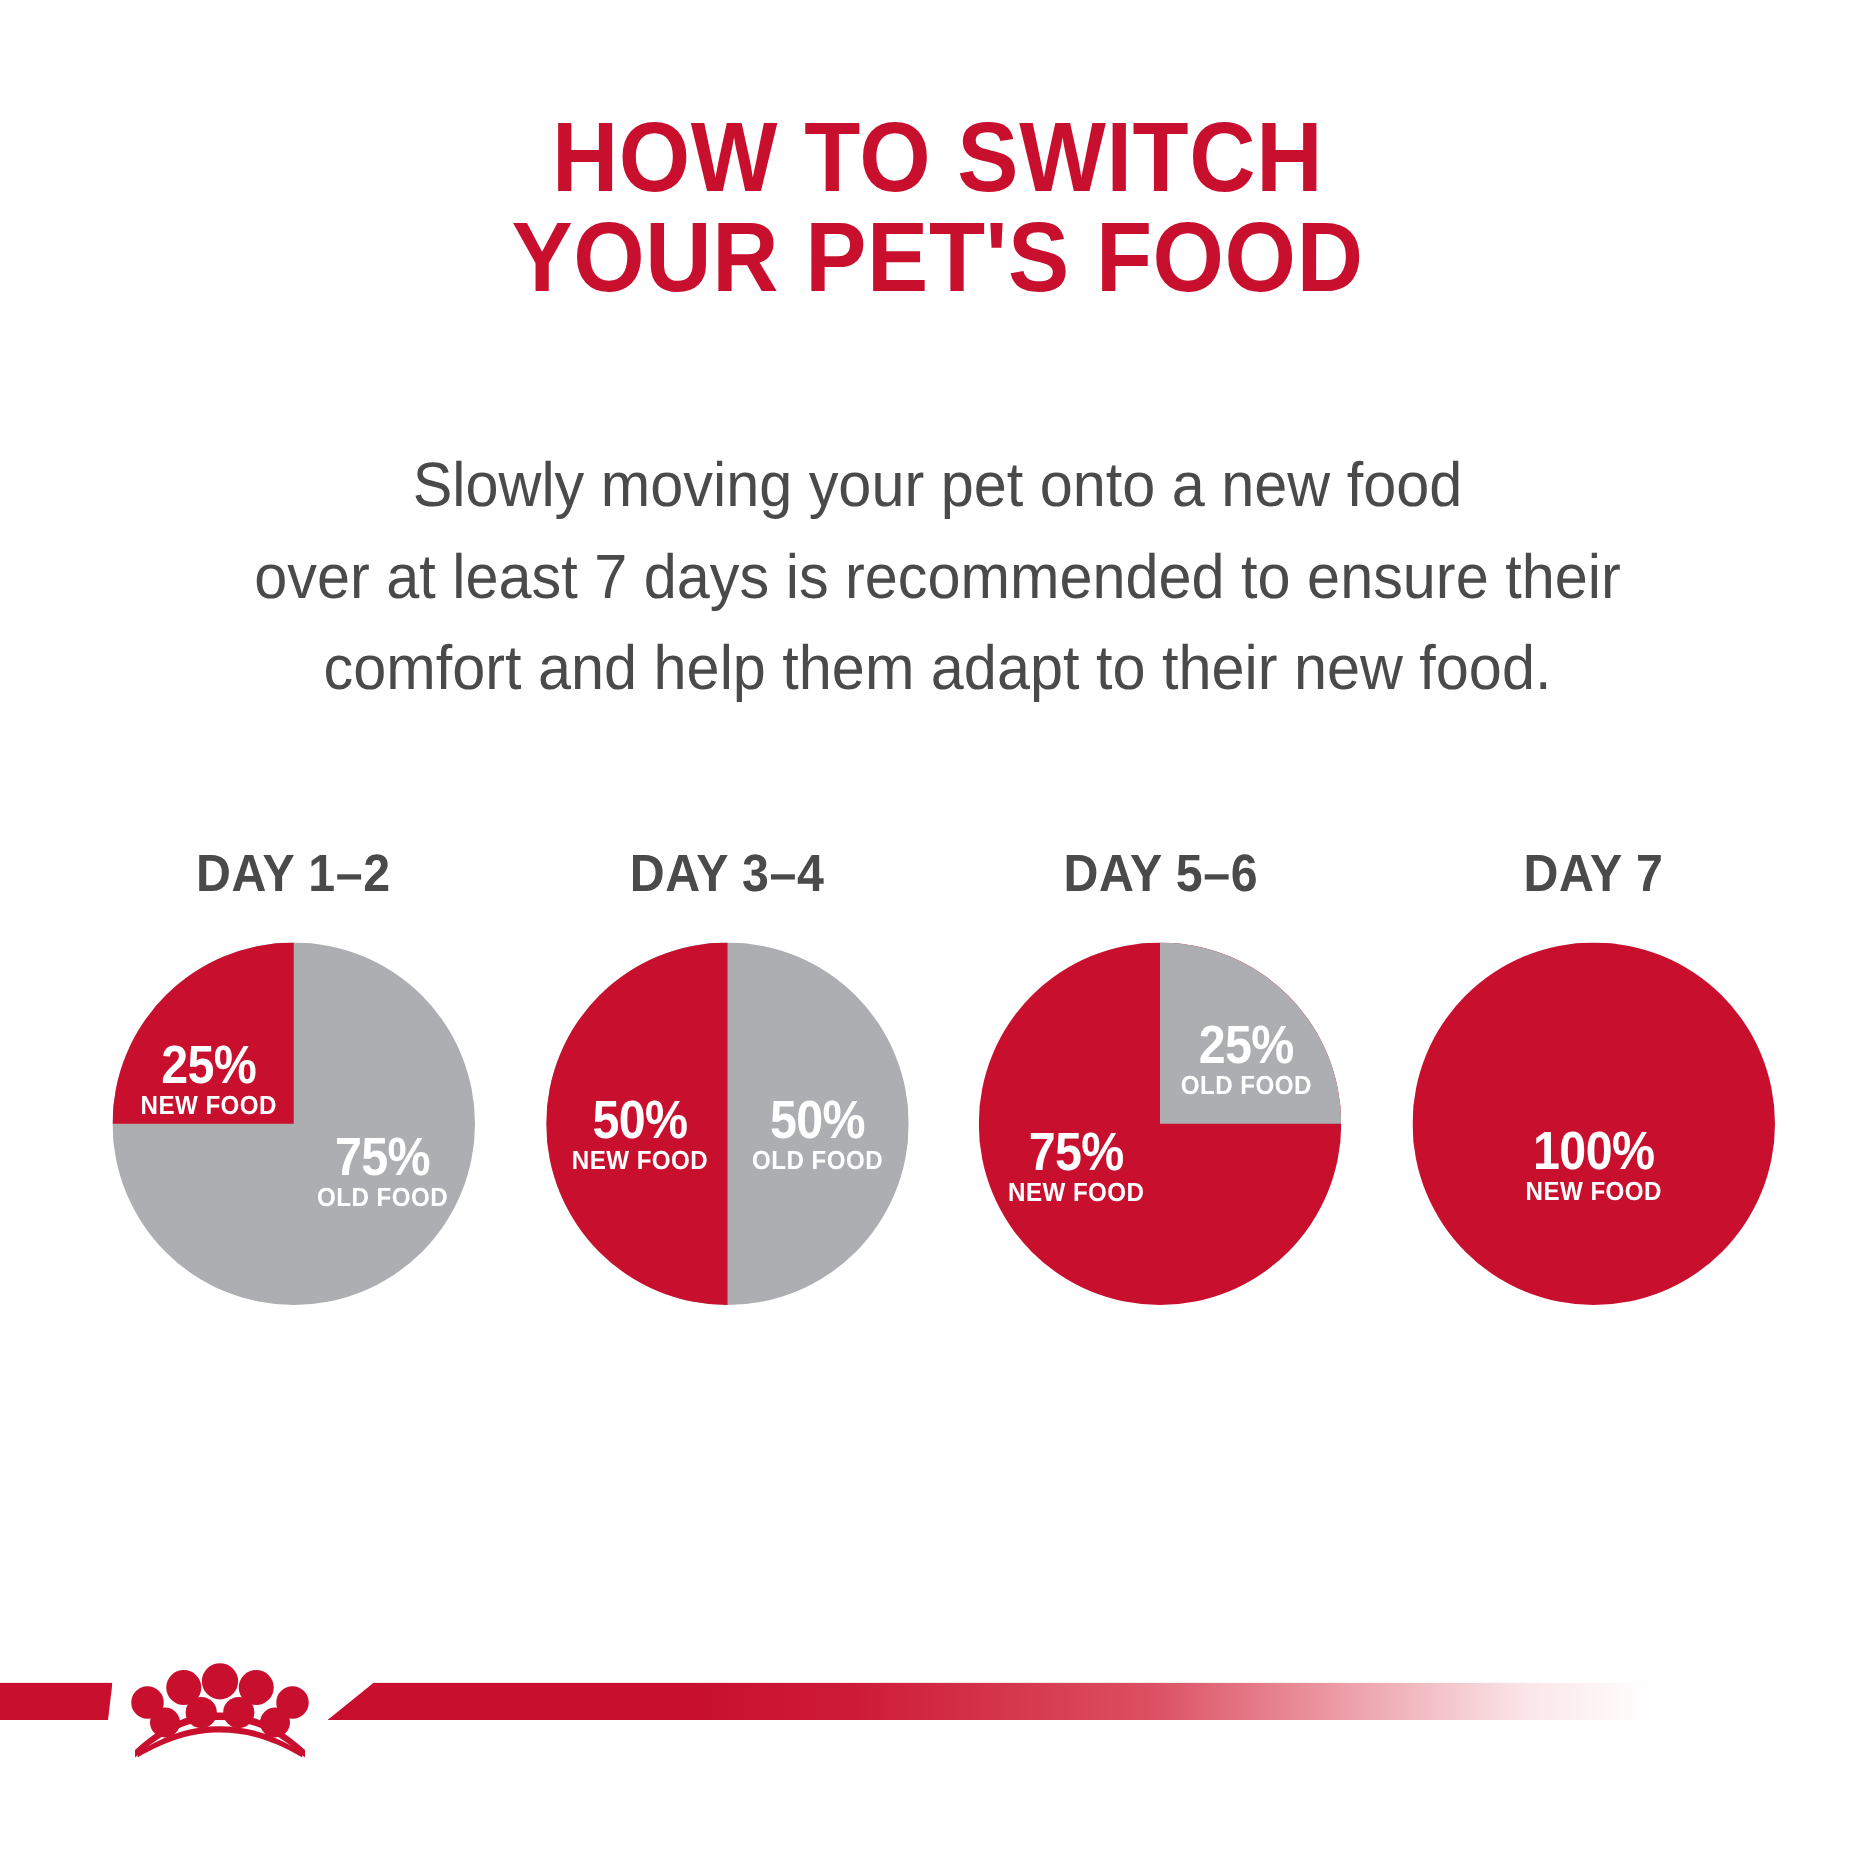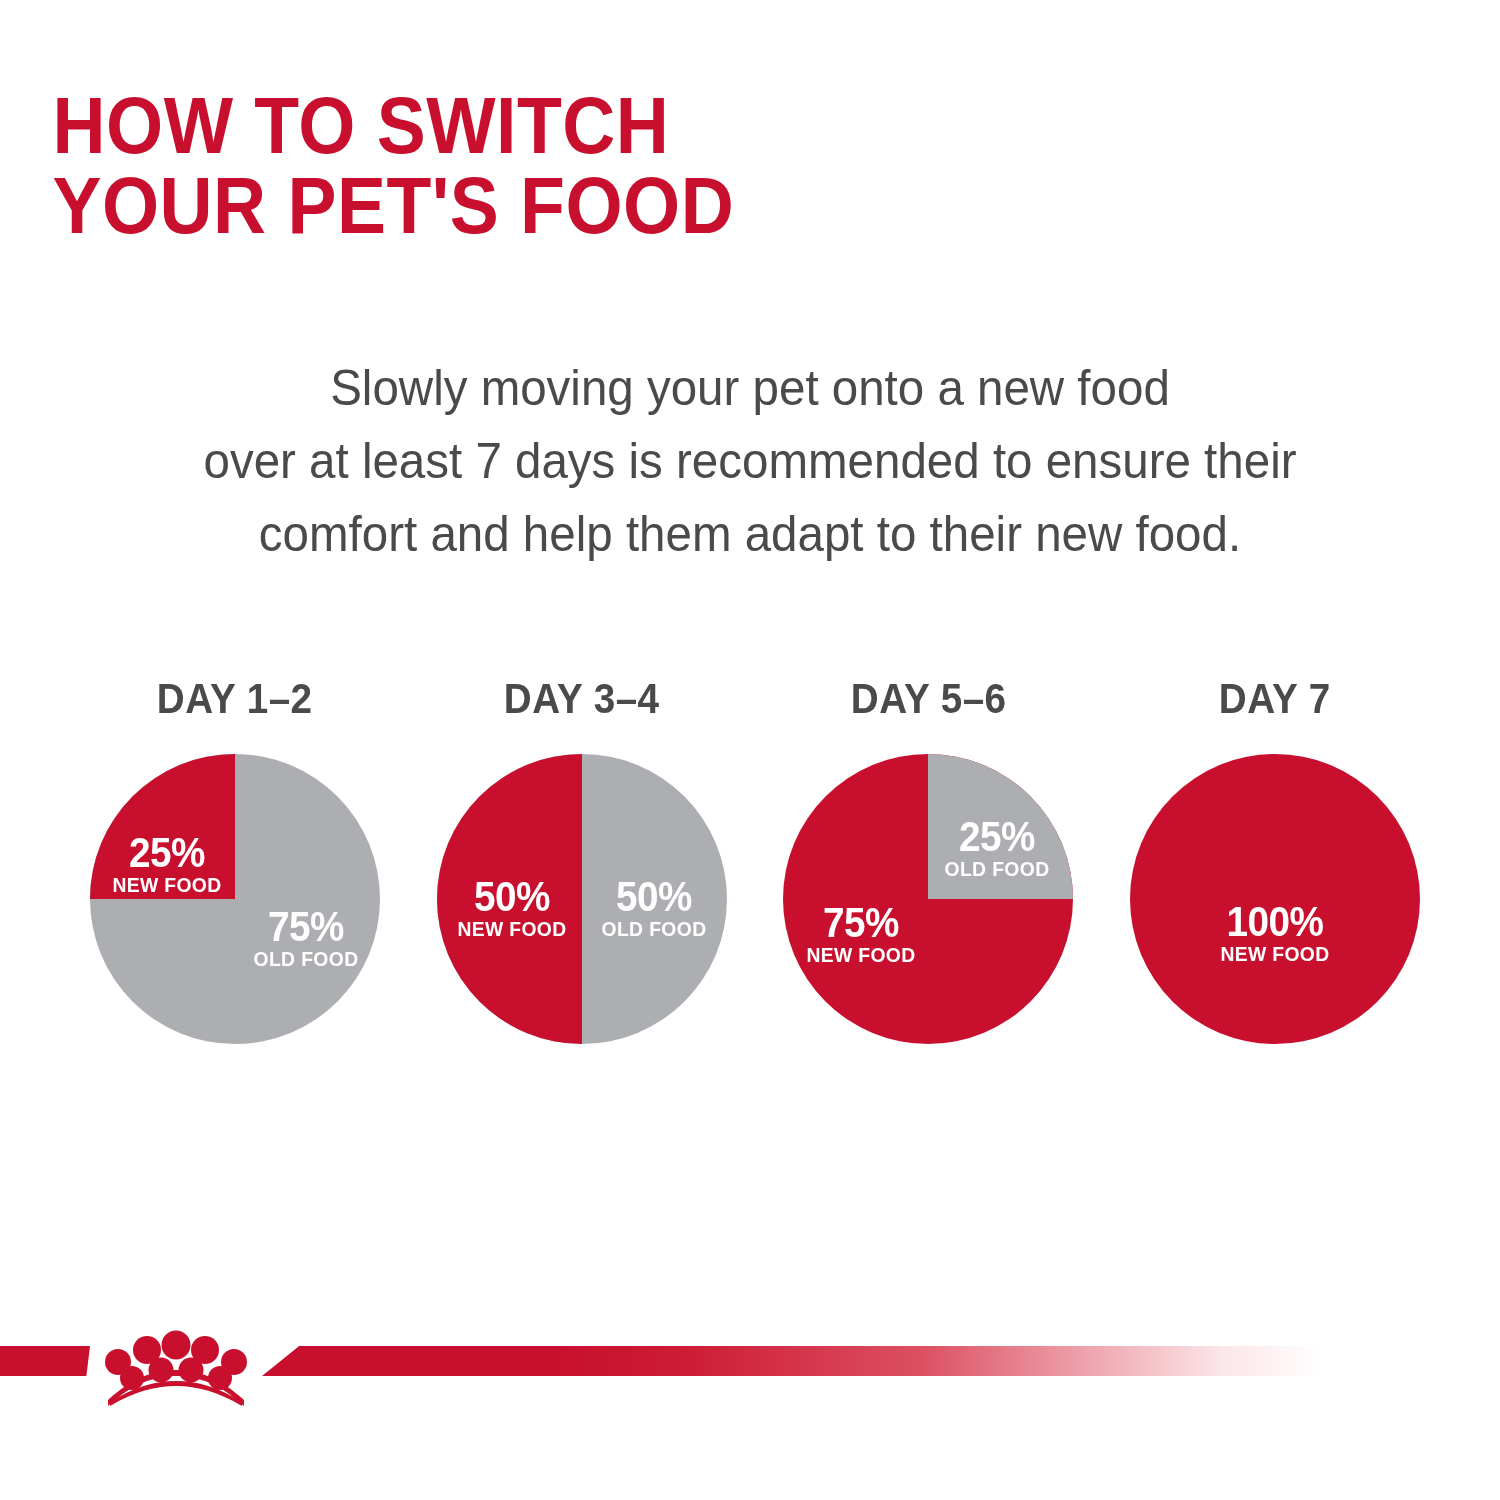--- a/index.html
+++ b/index.html
@@ -16,20 +16,21 @@
     font-family: "Liberation Sans", "DejaVu Sans", sans-serif;
     -webkit-font-smoothing: antialiased;
   }
 
   
   .title-block {
     position: absolute;
     top: 86px;
     left: 0;
     width: 1500px;
+    text-align: center;
   }
   .title-line {
     display: block;
     color: #C8102E;
     font-family: "Liberation Sans Narrow", "Liberation Sans", sans-serif;
     font-weight: 700;
     font-size: 79px;
     line-height: 80px;
     letter-spacing: 0.5px;
     transform: scaleX(0.93);

